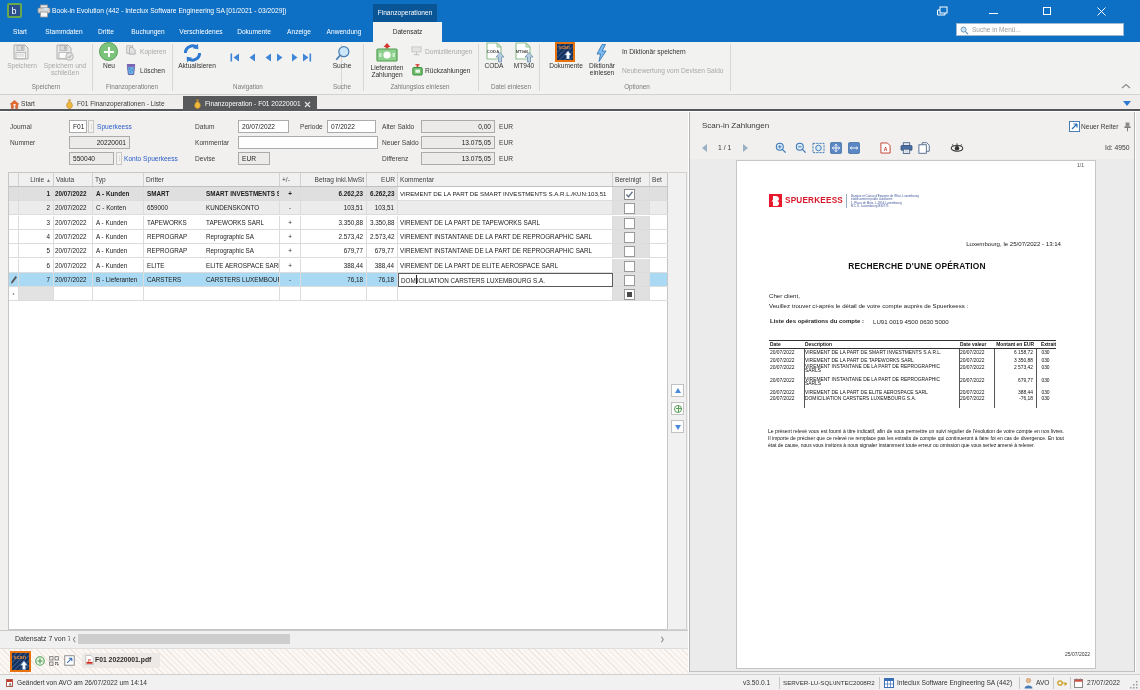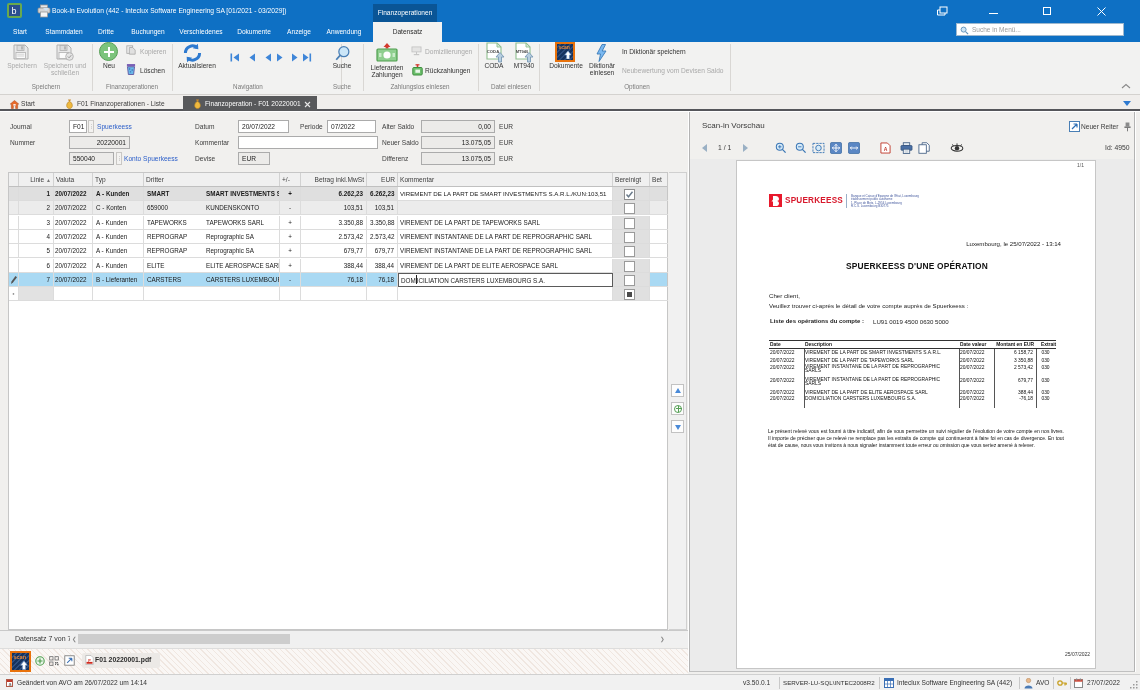--- a/index.html
+++ b/index.html
@@ -496,21 +496,21 @@
     <svg class="abs" style="left:85px;top:5px;z-index:3" width="9" height="12" viewBox="0 0 12 14">
       <path d="M1 1 H8 L11 4 V13 H1 Z" fill="#fff" stroke="#b0b0b0" stroke-width="0.9"></path>
       <text x="6" y="9" font-size="5" font-weight="bold" fill="#d02a1e" text-anchor="middle" font-family="Liberation Sans">P</text>
       <rect x="2" y="9.5" width="8" height="2.5" fill="#d02a1e"></rect>
     </svg>
     <div class="abs" style="left:82px;top:4px;width:78px;height:15px;background:#ece9e6;border-radius:2px"></div>
     <div class="abs" style="left:95px;top:7px;font-size:6.8px;font-weight:bold;color:#2b2b2b;z-index:3">F01 20220001.pdf</div>
   </div>
   <div id="rightpanel">
 
-    <div class="abs" style="left:12px;top:9px;font-size:8px;color:#3a3a3a">Scan-in Vorschau</div>
+    <div class="abs" style="left:12px;top:9px;font-size:8px;color:#3a3a3a">Scan-in Zahlungen</div>
     <svg class="abs" style="left:379px;top:9px" width="11" height="11" viewBox="0 0 11 11">
       <rect x="0.5" y="0.5" width="10" height="10" fill="#fff" stroke="#4a7fb5"></rect>
       <path d="M3 8 L8 3 M8 3 H4.5 M8 3 V6.5" fill="none" stroke="#2e6fb5" stroke-width="1.2"></path>
     </svg>
     <div class="abs" style="left:391px;top:11px;font-size:6.6px;color:#3a3a3a">Neuer Reiter</div>
     <svg class="abs" style="left:433px;top:10px" width="9" height="10" viewBox="0 0 9 10">
       <rect x="2.6" y="0.5" width="3.8" height="4" fill="#8a8a8a"></rect>
       <rect x="1.4" y="4.5" width="6.2" height="1.4" fill="#6e6e6e"></rect>
       <rect x="4.1" y="5.9" width="0.9" height="3.4" fill="#6e6e6e"></rect>
     </svg>
@@ -573,21 +573,21 @@
           <svg class="abs" style="left:2px;top:1.5px" width="9" height="10" viewBox="0 0 9 10">
               <path d="M4.5 0 C7 0 8 1.5 8 3 C8 4.2 7.2 5 6 5 C7.2 5.3 8 6.2 8 7.4 C8 9 6.8 10 4.5 10 L2 10 L2 5.5 L0.5 5.5 L2 3.5 L2 0 Z" fill="#fff"></path>
             </svg>
         </div>
         <div class="abs" style="left:48px;top:35px;font-size:8.2px;font-weight:bold;color:#d8192c;letter-spacing:0.2px">SPUERKEESS</div>
         <div class="abs" style="left:109px;top:33px;width:1px;height:14px;background:#9ab0c9"></div>
         <div class="abs" style="left:114px;top:33.5px;font-size:3px;line-height:3.5px;color:#44599e">Banque et Caisse d'Epargne de l'Etat, Luxembourg<br>établissement public autonome<br>1, Place de Metz, L-2954 Luxembourg<br>R.C.S. Luxembourg B30775</div>
 
         <div class="abs" style="left:0px;top:79px;width:324px;font-size:6.1px;color:#222;text-align:right">Luxembourg, le 25/07/2022 - 13:14</div>
 
-        <div class="abs" style="left:0;top:99.5px;width:360px;font-size:8.4px;font-weight:bold;color:#111;text-align:center;letter-spacing:0.2px">SPUERKEESS D'UNE OPÉRATION</div>
+        <div class="abs" style="left:0;top:99.5px;width:360px;font-size:8.4px;font-weight:bold;color:#111;text-align:center;letter-spacing:0.2px">RECHERCHE D'UNE OPÉRATION</div>
 
         <div class="abs" style="left:32px;top:131px;font-size:6.1px;color:#222">Cher client,</div>
         <div class="abs" style="left:32px;top:140.5px;font-size:6.1px;color:#222">Veuillez trouver ci-après le détail de votre compte auprès de Spuerkeess :</div>
         <div class="abs" style="left:33px;top:157px;font-size:6px;font-weight:bold;color:#222">Liste des opérations du compte :</div>
         <div class="abs" style="left:136px;top:157px;font-size:6.1px;color:#222">LU91 0019 4500 0630 5000</div>
 
         <div class="abs" style="left:32px;top:178px;width:287px;height:70px">
           <div class="abs" style="left:0;top:0.5px;width:287px;height:0.8px;background:#333"></div>
           <div class="abs" style="left:1px;top:3px;font-size:4.9px;font-weight:bold;color:#111">Date</div>
           <div class="abs" style="left:36px;top:3px;font-size:4.9px;font-weight:bold;color:#111">Description</div>

